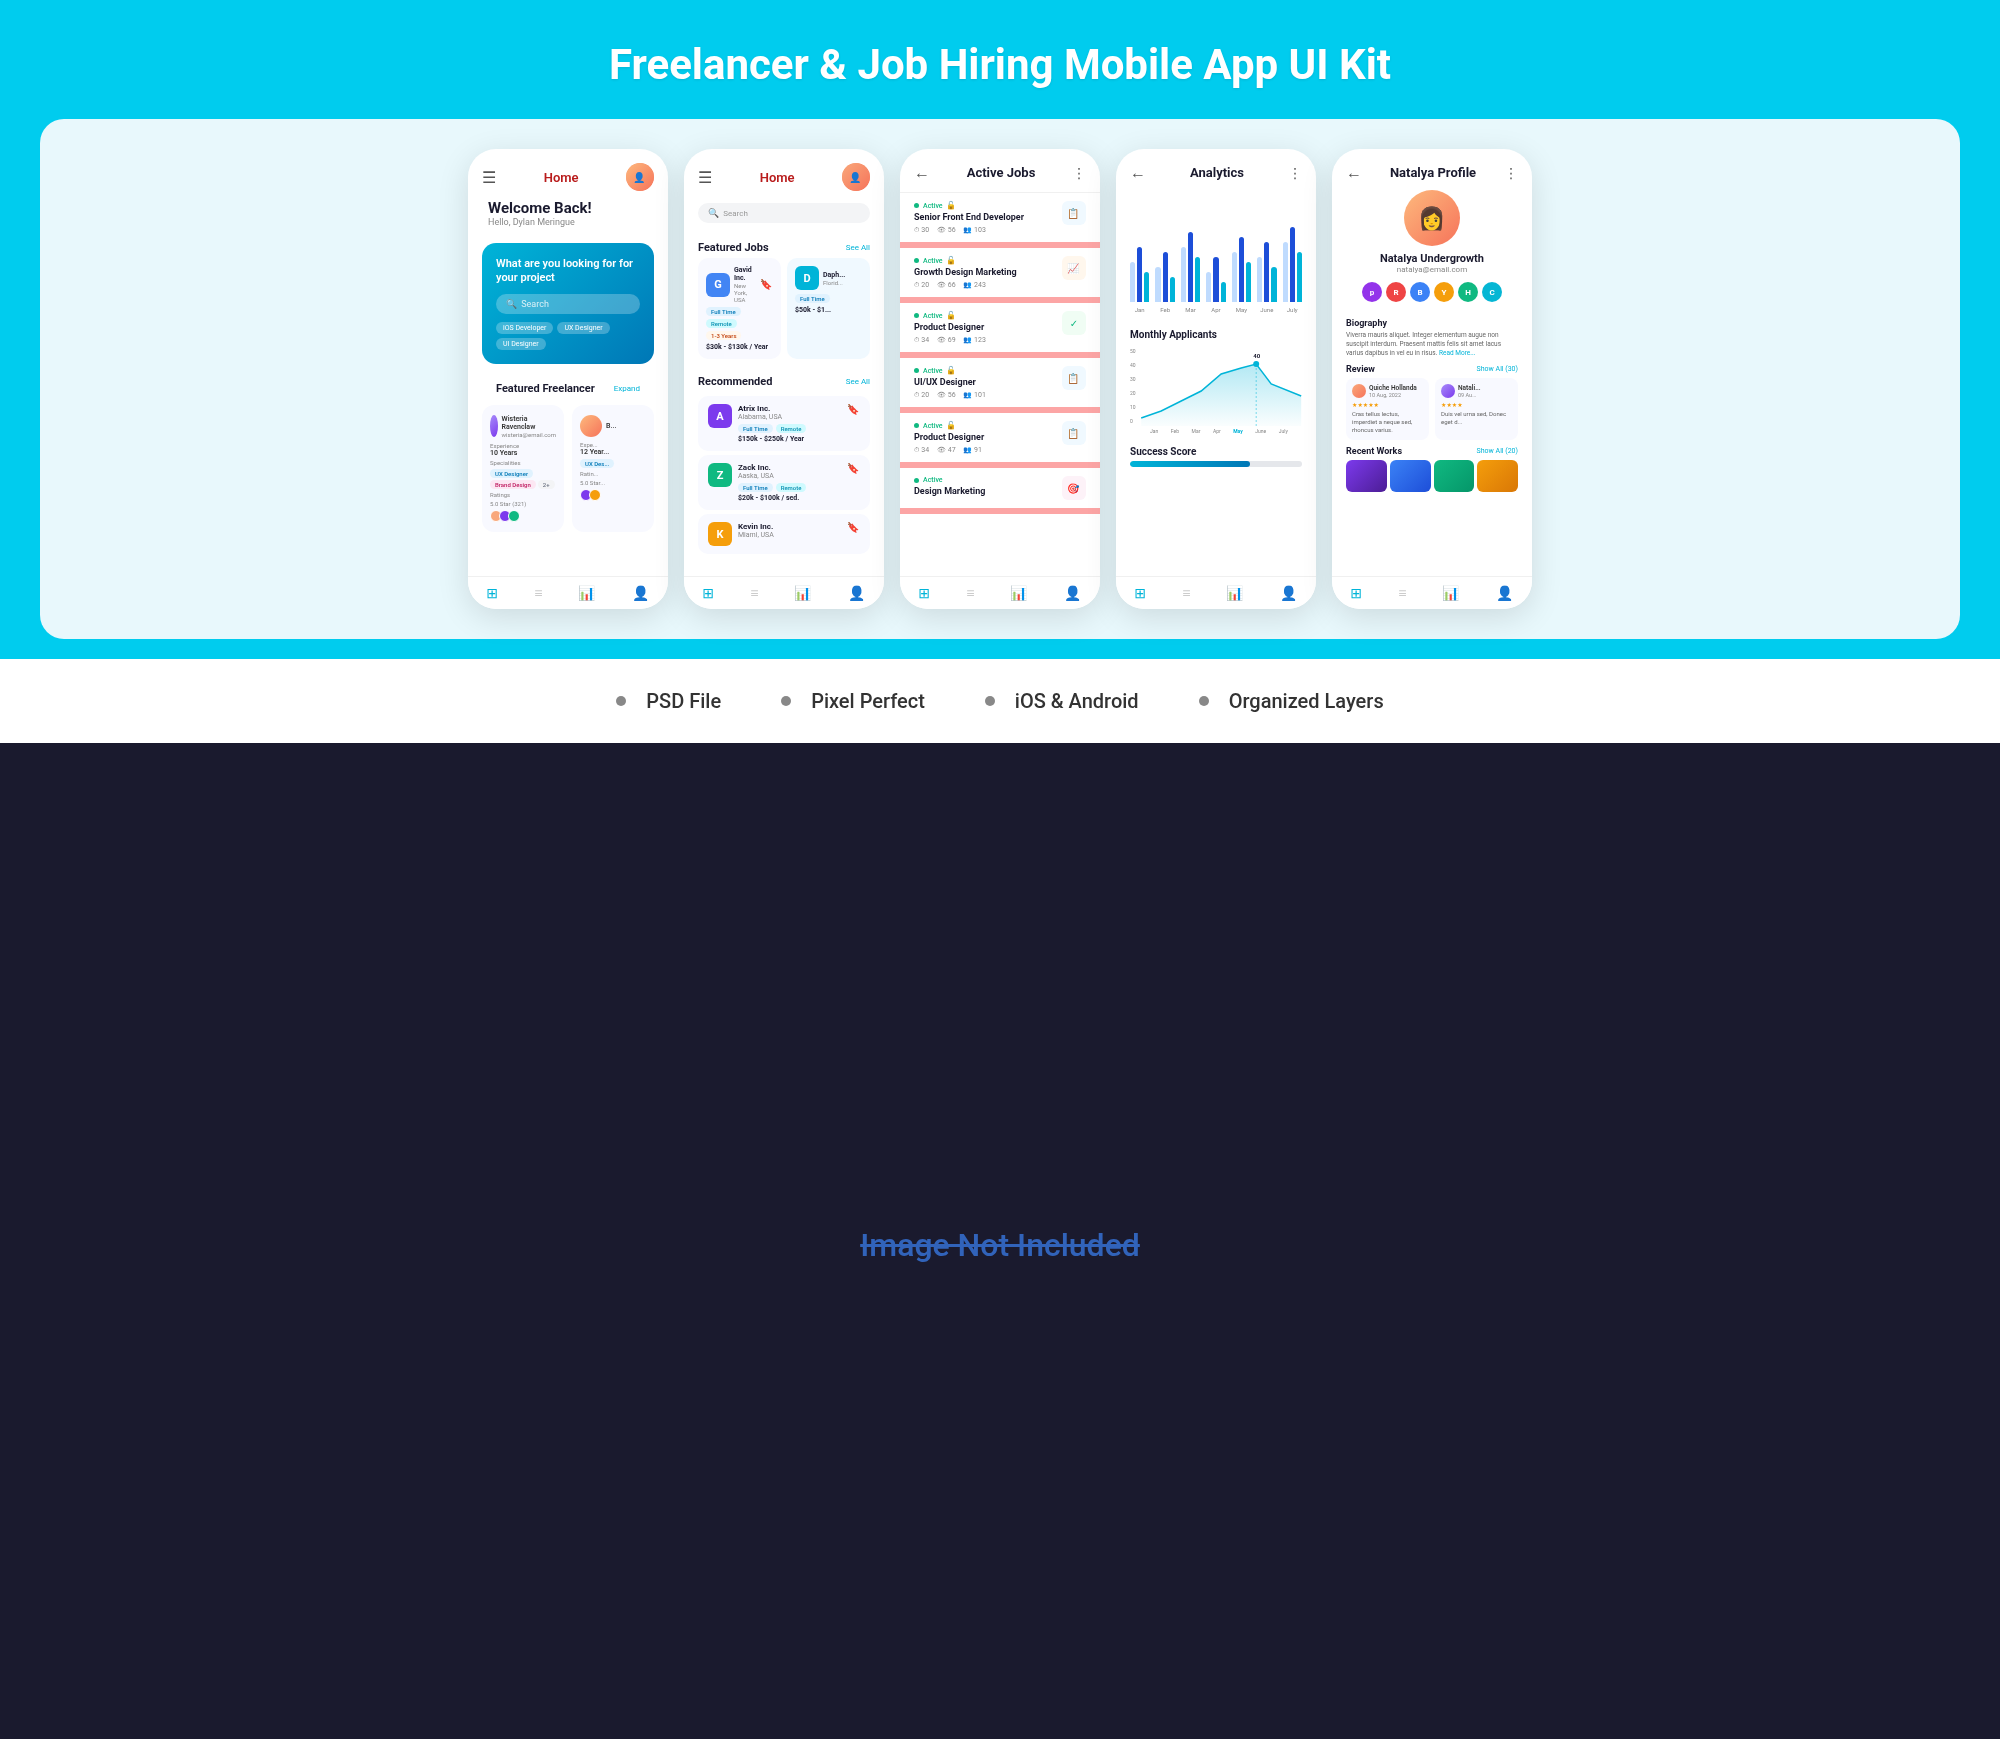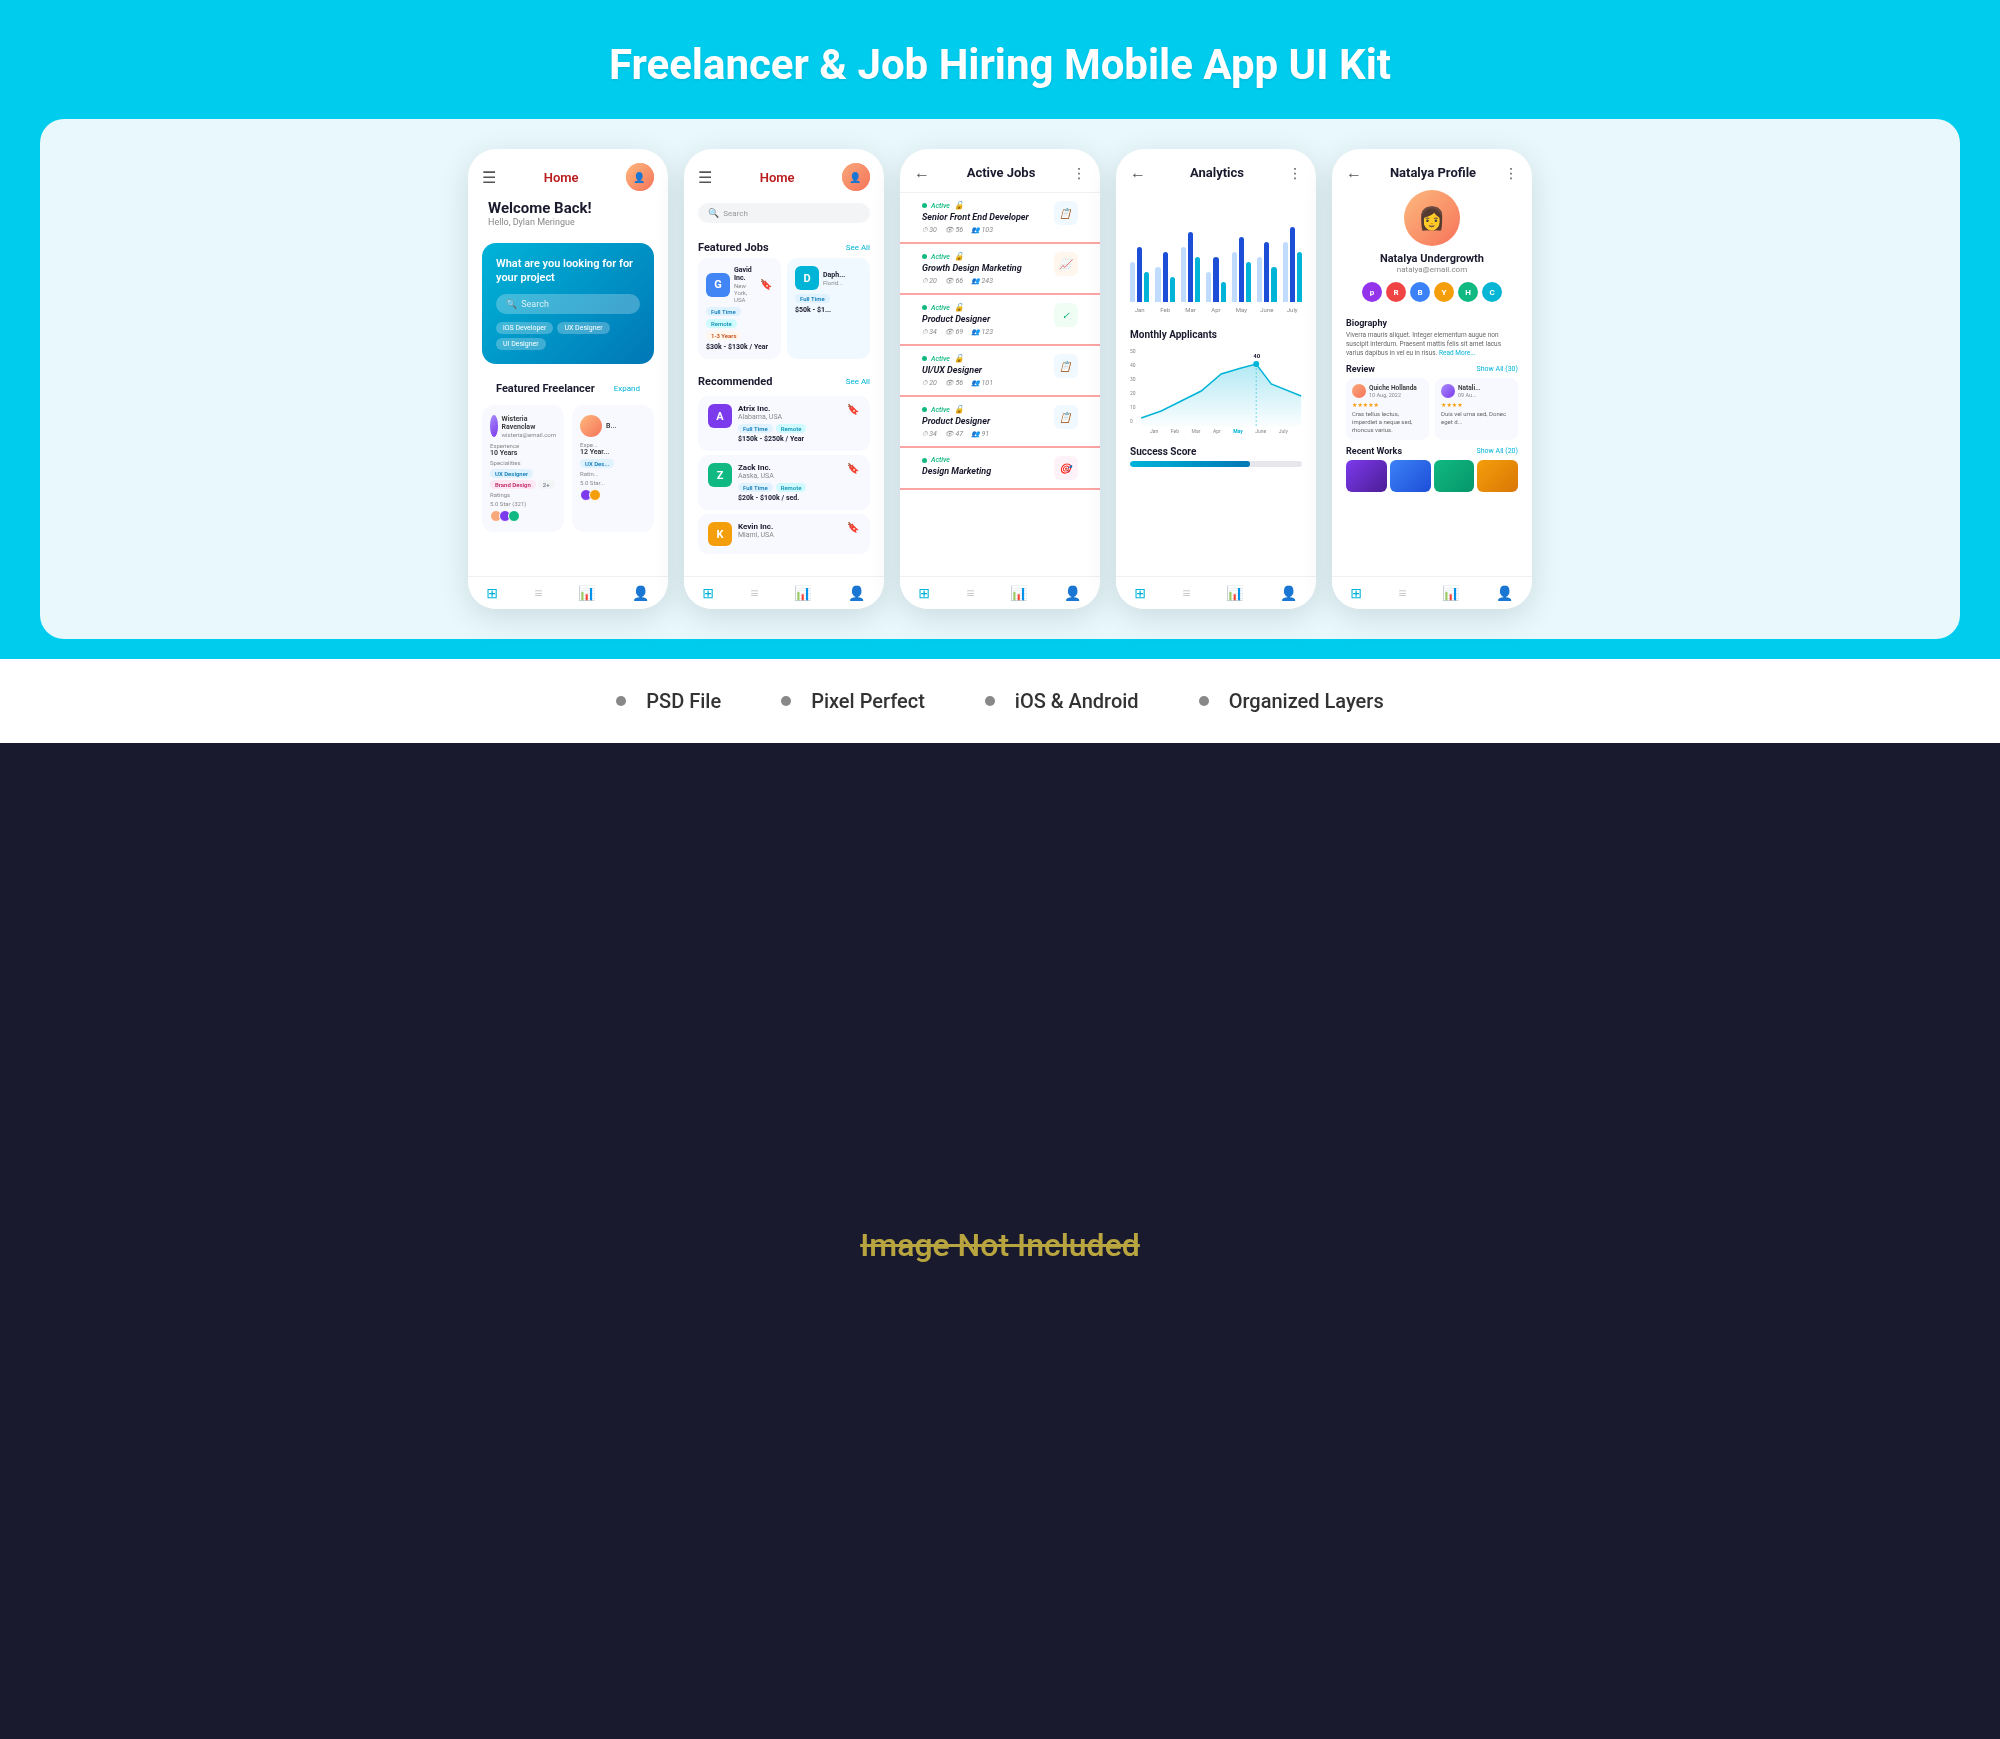--- a/index.html
+++ b/index.html
@@ -214,23 +214,22 @@
       align-items: center;
       justify-content: space-between;
       padding: 14px 14px 10px;
       border-bottom: 1px solid #f0f0f0;
     }
     .back-btn { font-size: 16px; color: #555; }
     .page-title-sm { font-size: 13px; font-weight: 700; color: #1a1a2e; }
     .more-btn { font-size: 14px; color: #555; }
 
     .active-job-item {
-      padding: 8px 22px;
-      border-bottom: 2px solid #fca5a5;
-      font-style: italic;
+      padding: 8px 14px;
+      border-bottom: 6px solid #fca5a5;
     }
     .aj-status {
       display: flex;
       align-items: center;
       gap: 4px;
       margin-bottom: 2px;
     }
     .status-dot {
       width: 5px; height: 5px; border-radius: 50%;
       background: #10b981;
@@ -421,21 +420,21 @@
       padding: 60px 40px;
       text-align: center;
       margin-top: 0;
       flex: 1;
       display: flex;
       align-items: center;
       justify-content: center;
     }
     .bottom-banner-text {
       font-size: 32px;
-      color: #fde047;
+      color: #3b82f6;
       font-weight: 500;
       text-decoration: line-through;
       opacity: 0.7;
       margin-top: 8px;
     }
 
     .search-icon-sm { font-size: 8px; color: rgba(255,255,255,0.7); }
 
     .aj-item-row {
       display: flex;

